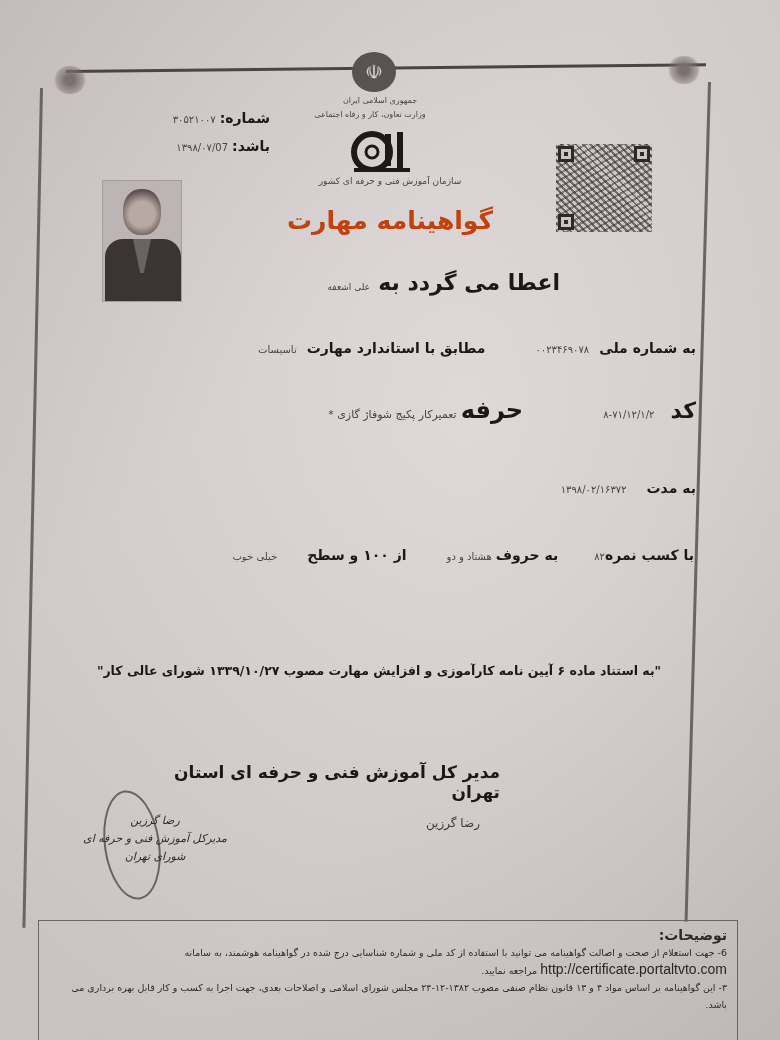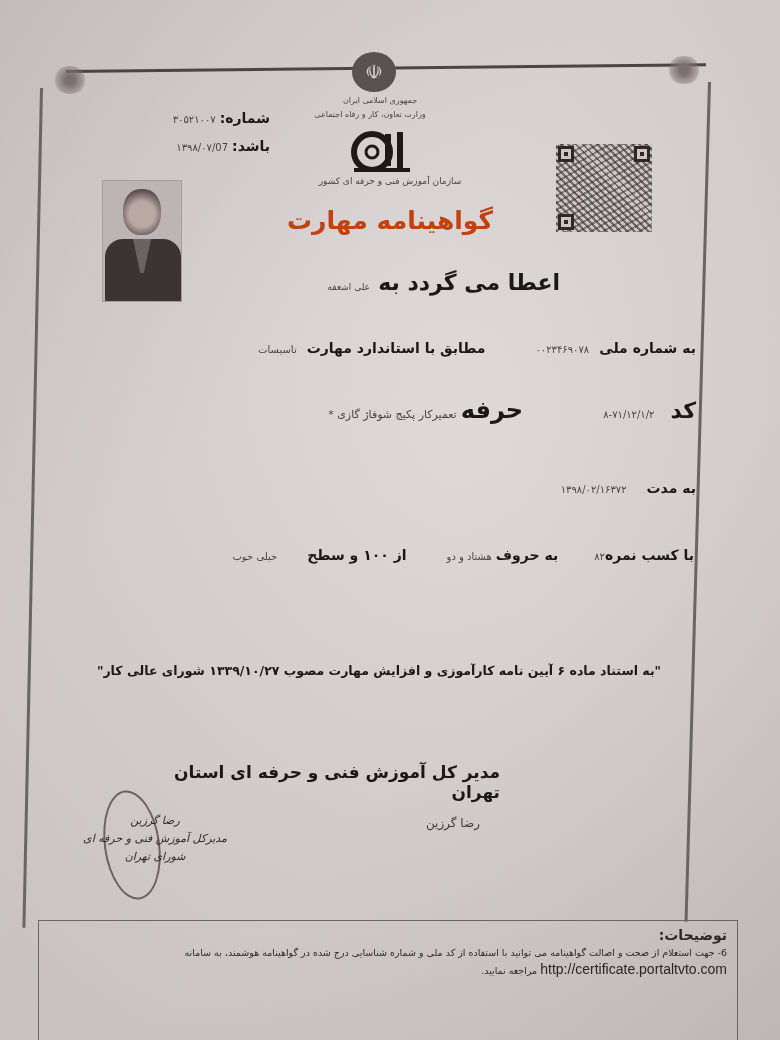--- a/index.html
+++ b/index.html
@@ -235,13 +235,14 @@
   <div>شورای تهران</div>
 </div>
 
 <div class="notes">
   <div class="notes-title">توضیحات:</div>
   <div>
     <span>6- جهت استعلام از صحت و اصالت گواهینامه می توانید با استفاده از کد ملی و شماره شناسایی درج شده در گواهینامه هوشمند، به سامانه</span>
     <span class="url">http://certificate.portaltvto.com</span>
     <span>مراجعه نمایید.</span>
   </div>
+  <div>۳- این گواهینامه بر اساس مواد ۴ و ۱۳ قانون نظام صنفی مصوب ۱۳۸۲-۱۲-۲۴ مجلس شورای اسلامی و اصلاحات بعدی، جهت اجرا به کسب و کار قابل بهره برداری می باشد.</div>
 </div>
 
 </body></html>

